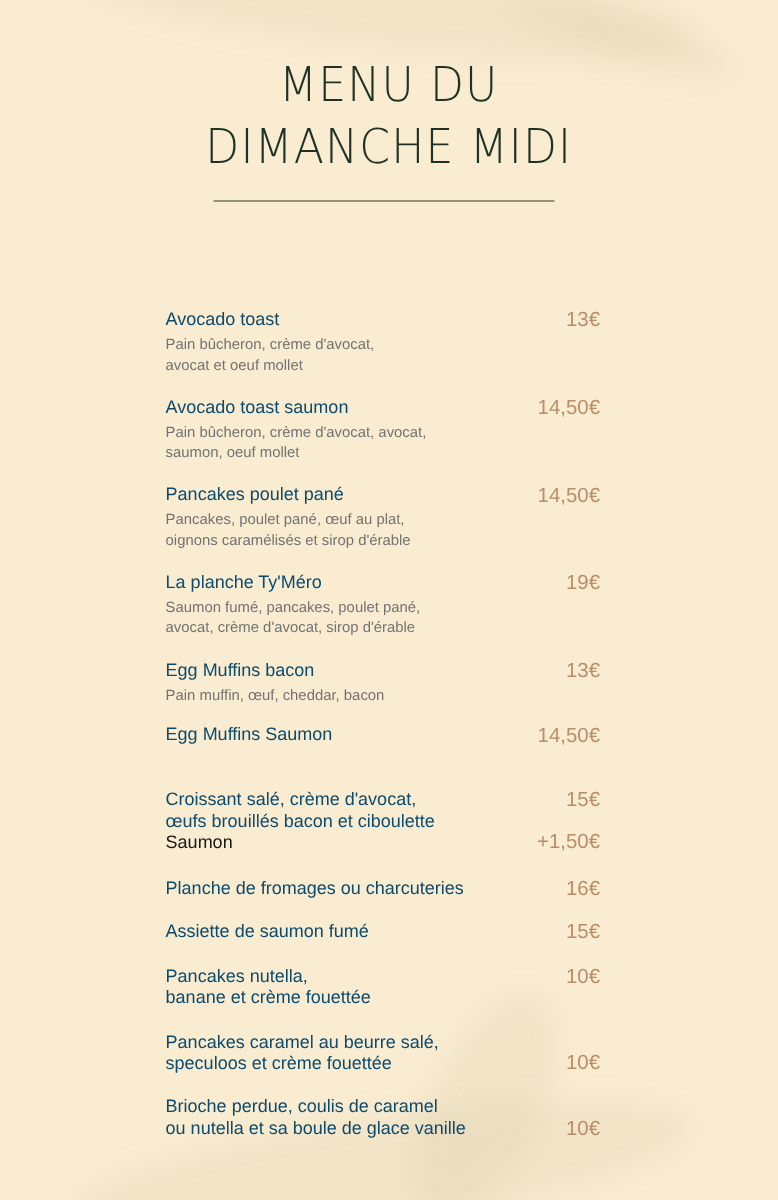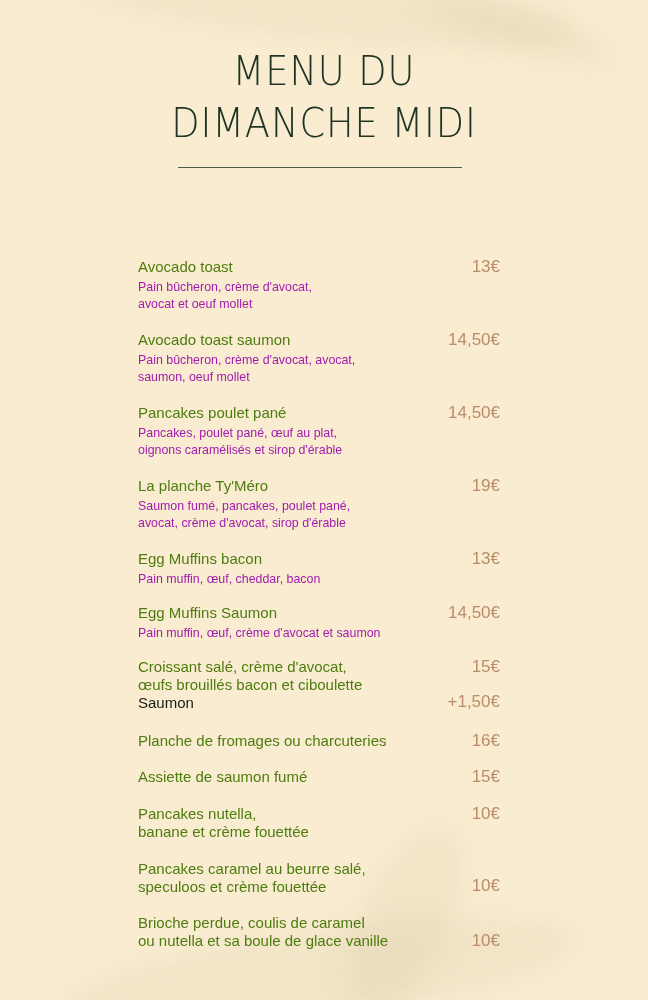--- a/index.html
+++ b/index.html
@@ -32,25 +32,25 @@
       background: #4d5a48;
     }
     .section-title {
       position: absolute; left: 138px; top: 204px;
       font-family: "DejaVu Sans", sans-serif;
       font-weight: 200; font-size: 28px; color: #1d2a22;
       letter-spacing: 0.3px;
     }
     .item { position: absolute; left: 138px; width: 362px; }
     .item-name {
-      font-size: 15px; line-height: 18px; color: #4d7c0f;
+      font-size: 15px; line-height: 18px; color: #0c4a6e;
       white-space: pre-line;
     }
     .item-desc {
-      font-size: 12.4px; line-height: 17px; color: #a21caf; margin-top: 3px;
+      font-size: 12.4px; line-height: 17px; color: #737373; margin-top: 3px;
       white-space: pre-line;
     }
     .price {
       position: absolute; right: 0;
       font-size: 17px; color: #b98d69; line-height: 20px;
     }
     .extra-name { font-size: 15px; line-height: 18px; color: #1a1a1a; margin-top: 0; }
   </style>
 </head>
 <body>
@@ -96,21 +96,20 @@
 
   <div class="item" style="top:550px;">
     <span class="price" style="top:-1px;">13€</span>
     <div class="item-name">Egg Muffins bacon</div>
     <div class="item-desc">Pain muffin, œuf, cheddar, bacon</div>
   </div>
 
   <div class="item" style="top:604px;">
     <span class="price" style="top:-1px;">14,50€</span>
     <div class="item-name">Egg Muffins Saumon</div>
-    <div class="item-desc">Pain muffin, œuf, crème d'avocat et saumon</div>
   </div>
 
   <div class="item" style="top:658px;">
     <span class="price" style="top:-1px;">15€</span>
     <div class="item-name">Croissant salé, crème d'avocat,
 œufs brouillés bacon et ciboulette</div>
     <div class="extra-name">Saumon</div>
     <span class="price" style="top:34px;">+1,50€</span>
   </div>
 

